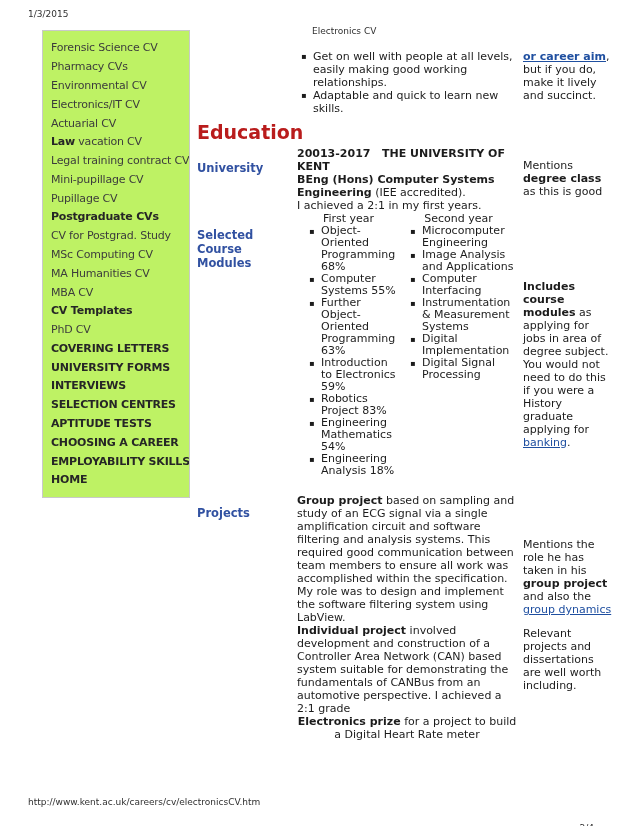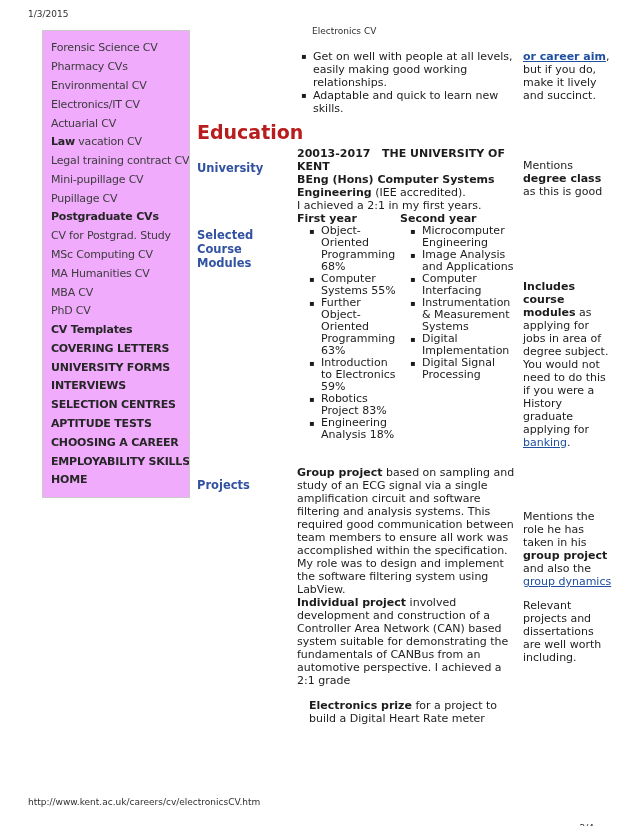--- a/index.html
+++ b/index.html
@@ -10,21 +10,21 @@
   }
   
   .hdr-date{position:absolute;left:28px;top:9px;font-size:9px;color:#303030;}
   .hdr-title{position:absolute;left:312px;top:26px;font-size:9px;color:#303030;}
   .ftr-url{position:absolute;left:28px;top:797px;font-size:9px;color:#303030;}
   .ftr-page{position:absolute;right:44px;top:797px;font-size:9px;color:#303030;margin-top:26px;}
 
   
   .sidebar{
     position:absolute;left:42px;top:30px;width:148px;height:468px;
-    border:1px solid #c9c9c9;box-sizing:border-box;padding:8px 0 6px 0;background:#f0abfc;
+    border:1px solid #c9c9c9;box-sizing:border-box;padding:8px 0 6px 0;background:#bef264;
   }
   .sidebar ul{margin:0;padding:0;list-style:none;}
   .sidebar li{
     font-size:11px;line-height:12px;letter-spacing:-0.2px;white-space:nowrap;
     padding:3.4px 2px 3.4px 8px;color:#3c3c3c;overflow:hidden;
   }
   .sidebar li .b{color:#262626;}
 
   
   .main{position:absolute;left:197px;top:30px;width:441px;font-size:11px;line-height:13px;}
@@ -46,21 +46,21 @@
   .rowA{margin-left:100px;margin-top:20px;}
   .rowB .labelcol{padding-top:14px;}
   .rowB .noteB{padding-top:12px;}
   .uline{white-space:pre-wrap;}
 
   .rowC .labelcol{padding-top:16px;}
   .rowC .noteC{padding-top:68px;}
   .modcols{display:flex;}
   .modcol1{flex:0 0 103px;}
   .modcol2{flex:0 0 117px;}
-  .modhdr{font-weight:bold;line-height:13px;}
+  .modhdr{font-weight:normal;line-height:13px;text-align:center;}
   ul.modlist{line-height:12px;}
   .modcol1 ul.modlist{padding-left:24px;}
   .modcol2 ul.modlist{padding-left:22px;}
   ul.modlist li::before{top:1px;}
 
   .rowD{margin-top:17px;}
   .rowD .labelcol{padding-top:12px;}
   .rowD .noteD{padding-top:44px;}
   .para + .para{margin-top:13px;}
   .noteD .note + .note{margin-top:11px;}
@@ -80,22 +80,22 @@
       <li><span>Actuarial CV</span></li>
       <li><span class="b">Law</span><span> vacation CV</span></li>
       <li><span>Legal training contract CV</span></li>
       <li><span>Mini-pupillage CV</span></li>
       <li><span>Pupillage CV</span></li>
       <li><span class="b">Postgraduate CVs</span></li>
       <li><span>CV for Postgrad. Study</span></li>
       <li><span>MSc Computing CV</span></li>
       <li><span>MA Humanities CV</span></li>
       <li><span>MBA CV</span></li>
+      <li><span class="b">CV Templates</span></li>
       <li><span>PhD CV</span></li>
-      <li><span class="b">CV Templates</span></li>
       <li><span class="b">COVERING LETTERS</span></li>
       <li><span class="b">UNIVERSITY FORMS</span></li>
       <li><span class="b">INTERVIEWS</span></li>
       <li><span class="b">SELECTION CENTRES</span></li>
       <li><span class="b">APTITUDE TESTS</span></li>
       <li><span class="b">CHOOSING A CAREER</span></li>
       <li><span class="b">EMPLOYABILITY SKILLS</span></li>
       <li><span class="b">HOME</span></li>
     </ul>
 </div>
@@ -126,20 +126,21 @@
     <div class="labelcol label">Selected Course Modules</div>
     <div class="contentcol modcols">
       <div class="modcol1">
         <div class="modhdr">First year</div>
         <ul class="bullets modlist">
             <li>Object-Oriented Programming 68%</li>
             <li>Computer Systems 55%</li>
             <li>Further Object-Oriented Programming 63%</li>
             <li>Introduction to Electronics 59%</li>
             <li>Robotics Project 83%</li>
+            <li>Engineering Mathematics 54%</li>
             <li>Engineering Analysis 18%</li>
           </ul>
       </div>
       <div class="modcol2">
         <div class="modhdr">Second year</div>
         <ul class="bullets modlist">
             <li>Microcomputer Engineering</li>
             <li>Image Analysis and Applications</li>
             <li>Computer Interfacing</li>
             <li>Instrumentation &amp; Measurement Systems</li>
@@ -149,21 +150,21 @@
       </div>
     </div>
     <div class="notecol note noteC"><span class="b">Includes course modules</span><span> as applying for jobs in area of degree subject. You would not need to do this if you were a History graduate applying for </span><a href="#" class="lnk">banking</a><span>.</span></div>
   </div>
 
   <div class="row rowD">
     <div class="labelcol label">Projects</div>
     <div class="contentcol">
         <p class="para" style="margin: 0px;"><span class="b">Group project</span><span> based on sampling and study of an ECG signal via a single amplification circuit and software filtering and analysis systems. This required good communication between team members to ensure all work was accomplished within the specification. My role was to design and implement the software filtering system using LabView.</span></p>
         <p class="para" style="margin: 0px;"><span class="b">Individual project</span><span> involved development and construction of a Controller Area Network (CAN) based system suitable for demonstrating the fundamentals of CANBus from an automotive perspective. I achieved a 2:1 grade</span></p>
-        <p class="para" style="margin: 12px;"><span class="b">Electronics prize</span><span> for a project to build a Digital Heart Rate meter</span></p>
+        <p class="para" style="margin: 0px; text-align: center;"><span class="b">Electronics prize</span><span> for a project to build a Digital Heart Rate meter</span></p>
       </div>
     <div class="notecol noteD">
         <div class="note"><span>Mentions the role he has taken in his </span><span class="b">group project</span><span> and also the </span><a href="#" class="lnk">group dynamics</a></div>
         <div class="note"><span>Relevant projects and dissertations are well worth including.</span></div>
       </div>
   </div>
 
 </div>
 
 <div class="ftr-url">http://www.kent.ac.uk/careers/cv/electronicsCV.htm</div>

